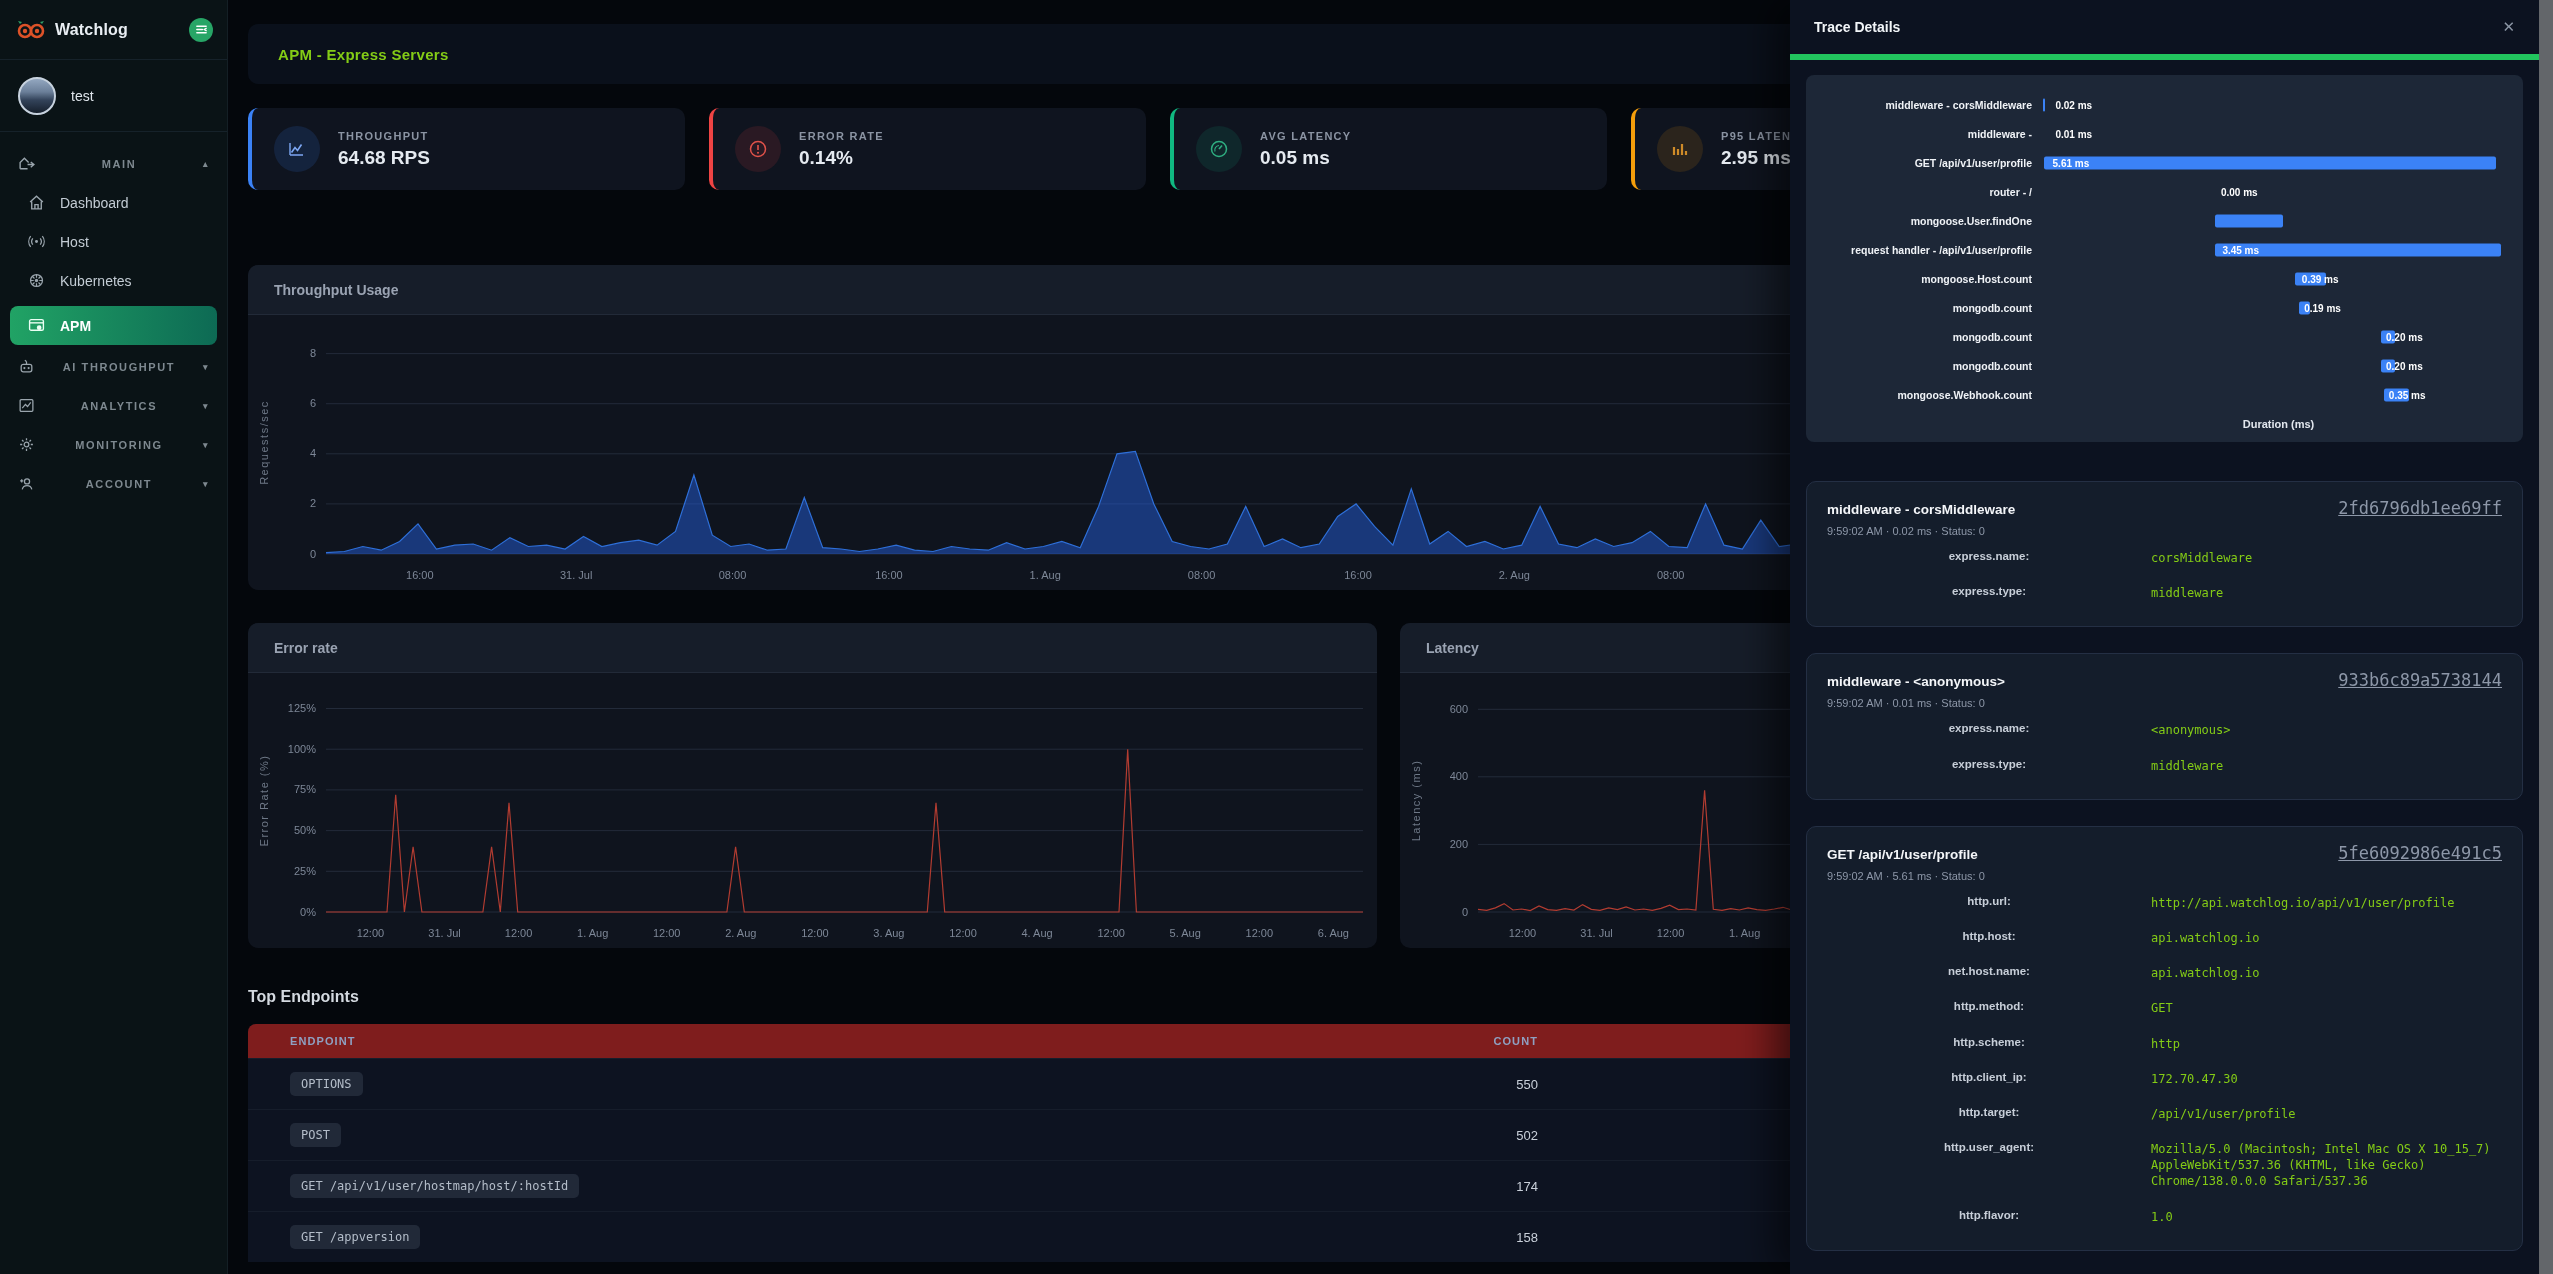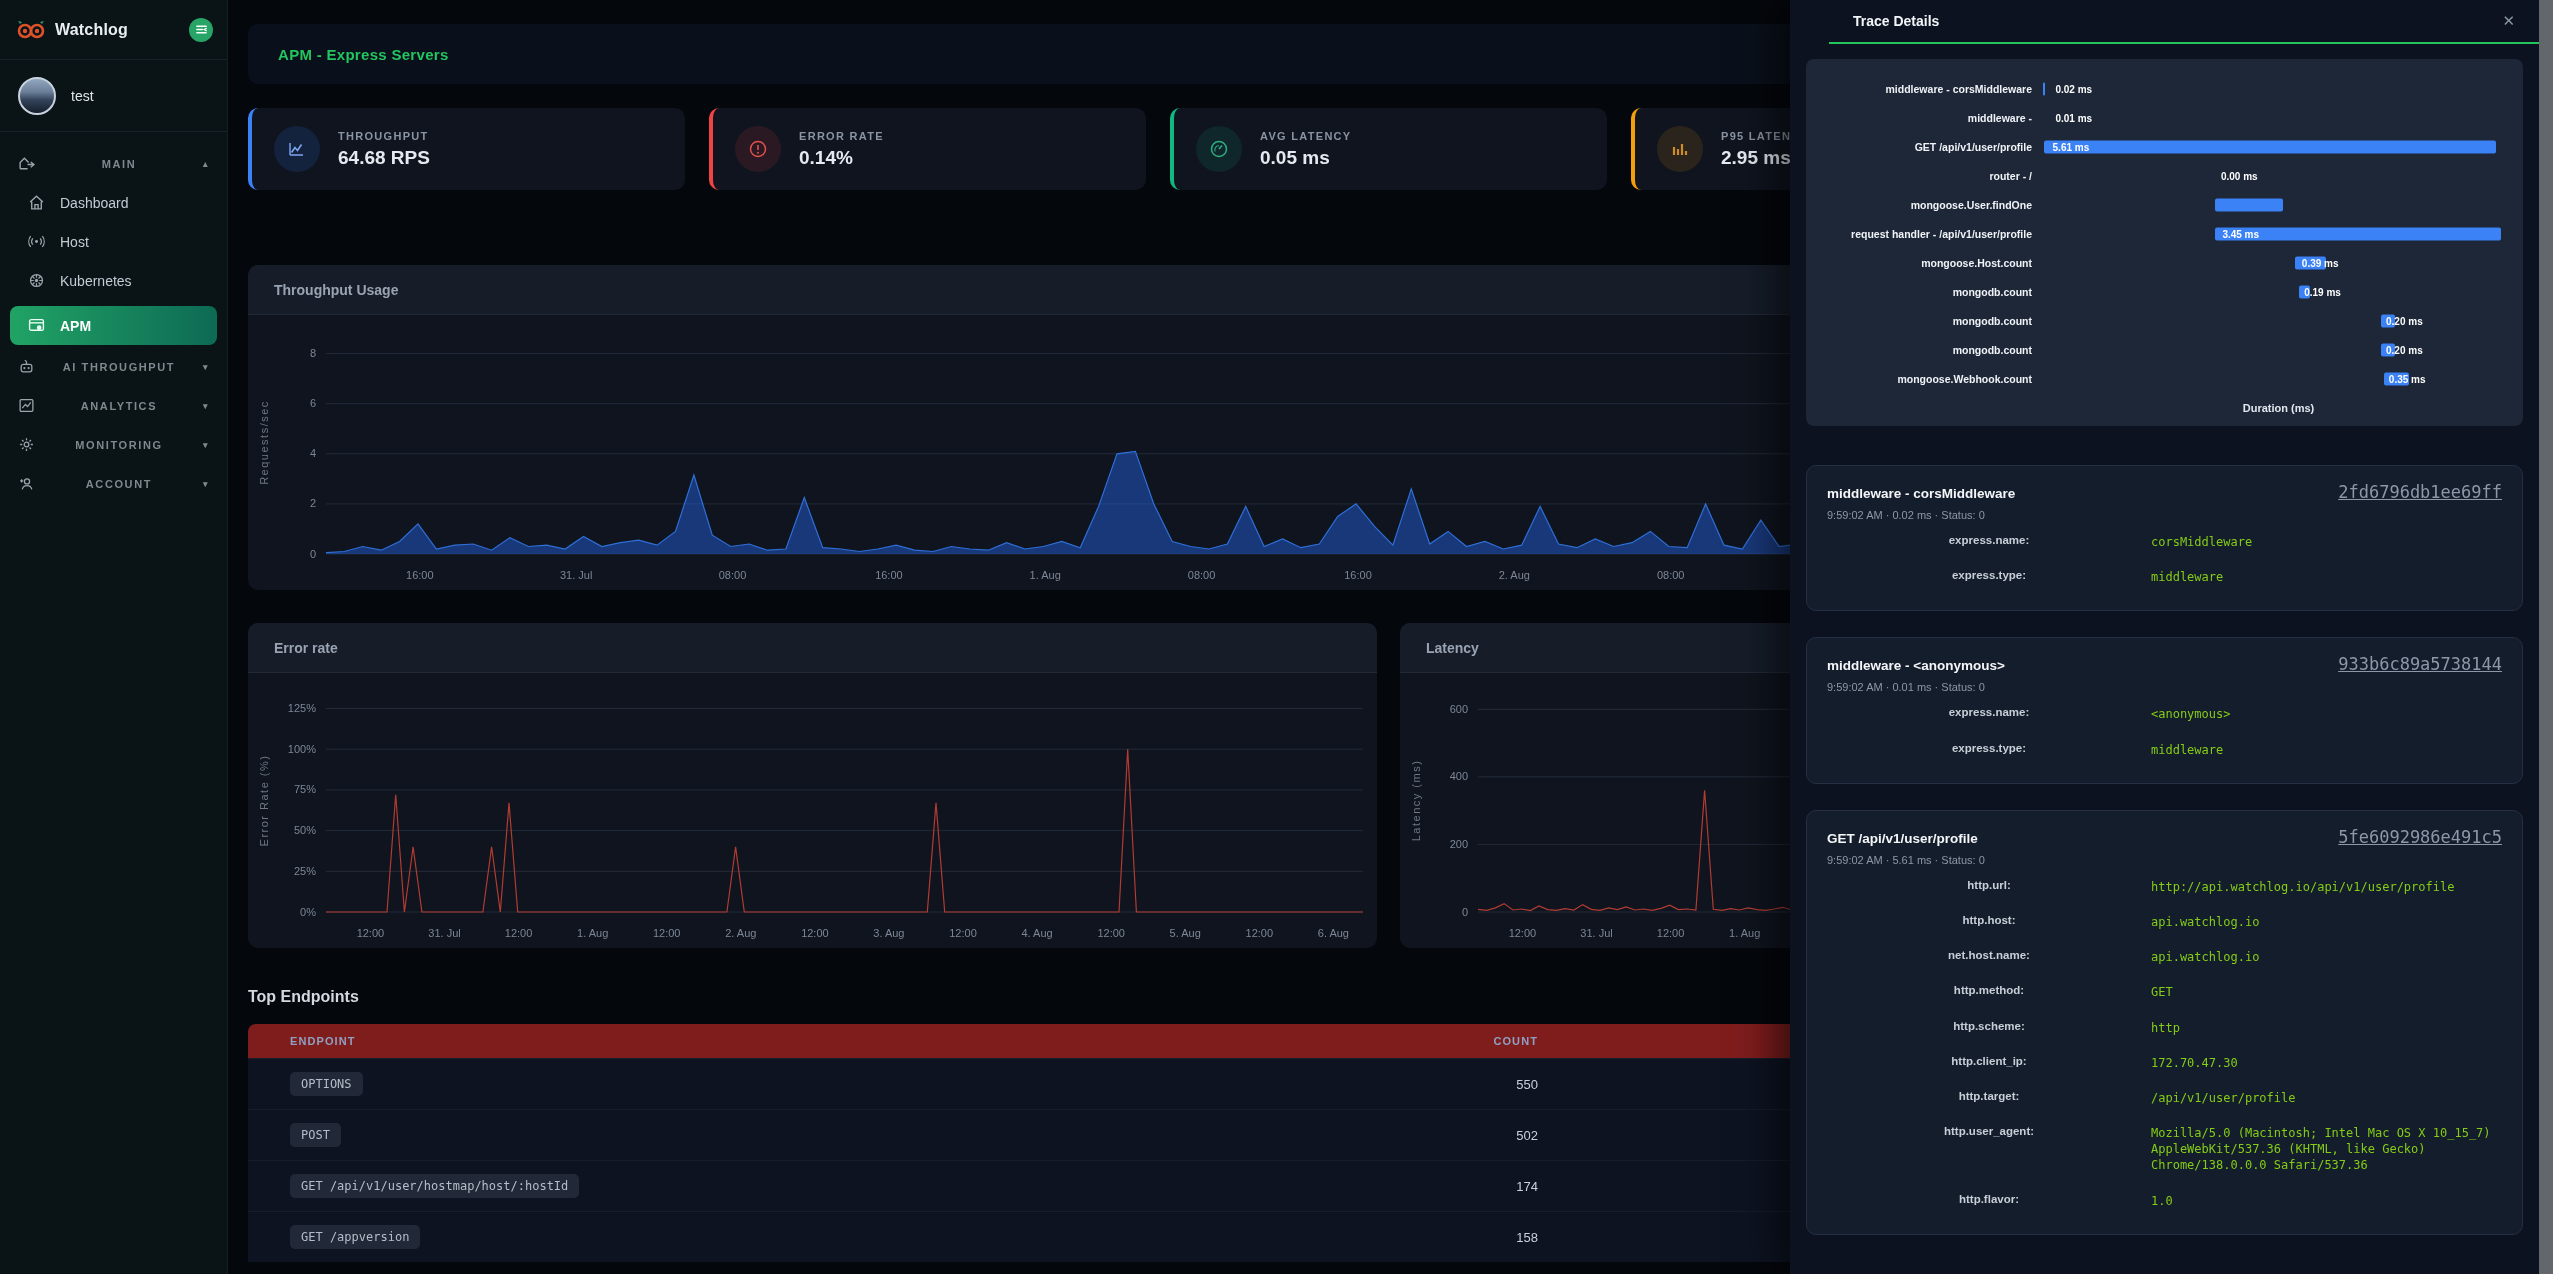--- a/index.html
+++ b/index.html
@@ -28,21 +28,21 @@
     font-size:14px; cursor:pointer; }
   .item.active { margin:6px 10px 2px; padding:11px 18px; border-radius:8px;
     background:linear-gradient(90deg,#21a365 0%,#0d6a54 100%); color:#fff; font-weight:bold; }
   .icon16 { width:17px; height:17px; flex:0 0 17px; color:#9aa5ad; }
   .item.active .icon16 { color:#eafff4; }
 
   
   .main { position:absolute; left:228px; top:0; width:2325px; height:100%; z-index:1; }
   .page-head { margin:24px 24px 0 20px; height:60px; background:#0a101b; border-radius:10px;
     display:flex; align-items:center; padding:0 30px; }
-  .page-title { color:#22c55e; font-size:15px; font-weight:bold; letter-spacing:.3px; }
+  .page-title { color:#84cc16; font-size:15px; font-weight:bold; letter-spacing:.3px; }
 
   .cards { display:flex; gap:24px; margin:24px 24px 0 20px; }
   .mcard { width:437px; height:82px; background:#0f141f; border-radius:10px;
     border-left:4px solid; display:flex; align-items:center; padding:0 22px; gap:18px; }
   .micon { width:46px; height:46px; border-radius:50%; display:flex; align-items:center;
     justify-content:center; flex:0 0 46px; }
   .mlabel { font-size:11px; color:#8b94a3; letter-spacing:1.3px; font-weight:bold; margin-bottom:5px; }
   .mvalue { font-size:19px; color:#e5eaf0; font-weight:bold; }
 
   .panel { background:#0f141e; border-radius:10px; overflow:hidden; }
@@ -64,22 +64,22 @@
   .c-count { flex:0 0 230px; text-align:right; }
   .c-avg { flex:0 0 320px; text-align:right; padding-right:20px; }
   .ep-row { display:flex; align-items:center; height:51px; border-top:1px solid #161d2b; cursor:pointer; }
   .chip { display:inline-block; background:#212938; color:#b4bdc9;
     font-family:"DejaVu Sans Mono",monospace; font-size:12px; padding:5px 11px; border-radius:5px; }
   .count { color:#c9d0da; font-size:13px; }
 
   
   .trace { position:absolute; left:1790px; top:0; width:749px; height:100%;
     background:#0c1220; box-shadow:-16px 0 36px rgba(0,0,0,.55); z-index:5; overflow:hidden; }
-  .trace-head { height:44px; display:flex; align-items:center; padding:0 24px;
-    border-bottom:2px solid #22c55e;margin-left:39px; }
+  .trace-head { height:60px; display:flex; align-items:center; padding:0 24px;
+    border-bottom:6px solid #22c55e; }
   .trace-title { color:#f2f5f8; font-weight:bold; font-size:14px; flex:1; }
   .trace-close { color:#8b95a4; font-size:15px; cursor:pointer; }
   .wf-card { margin:15px 16px 39px; background:#1d2737; border-radius:8px; padding:15px 8px 4px; }
   .wf-row { display:flex; align-items:center; height:29px; }
   .wf-label { width:228px; text-align:right; color:#f0f3f7; font-size:10.5px; font-weight:bold;
     padding-right:10px; white-space:nowrap; }
   .wf-bararea { position:relative; flex:1; height:100%; }
   .wf-bar { position:absolute; top:50%; transform:translateY(-50%); height:13px;
     background:#3b82f6; border-radius:2px; }
   .wf-val { position:absolute; top:50%; transform:translateY(-50%); color:#fff;

